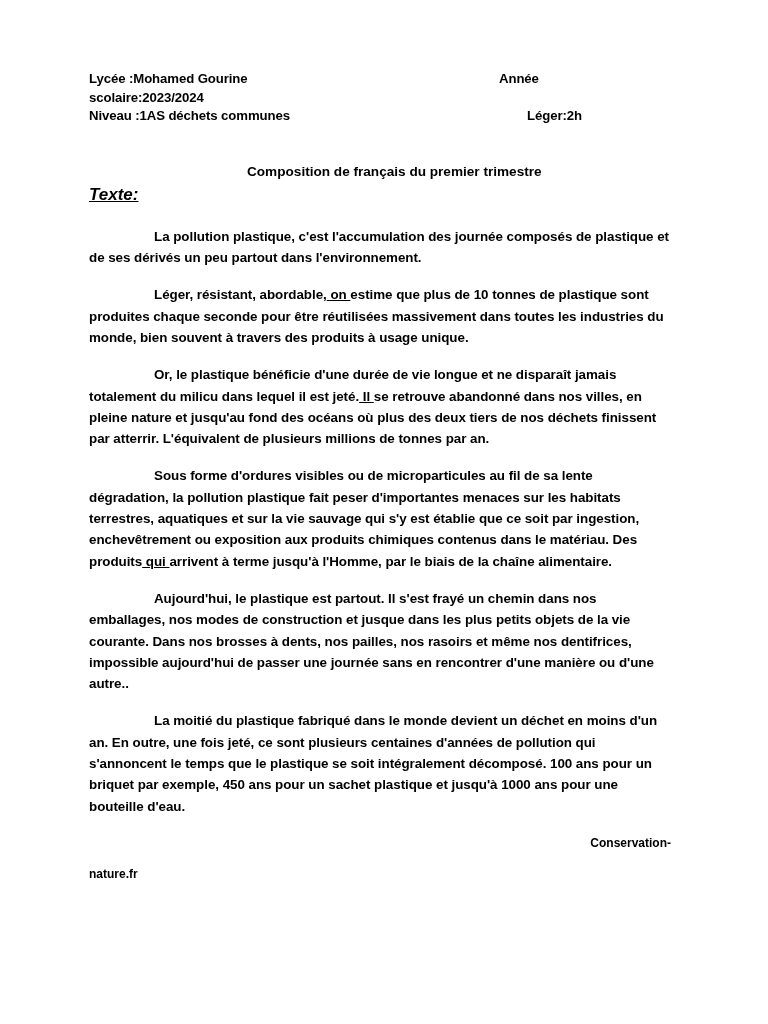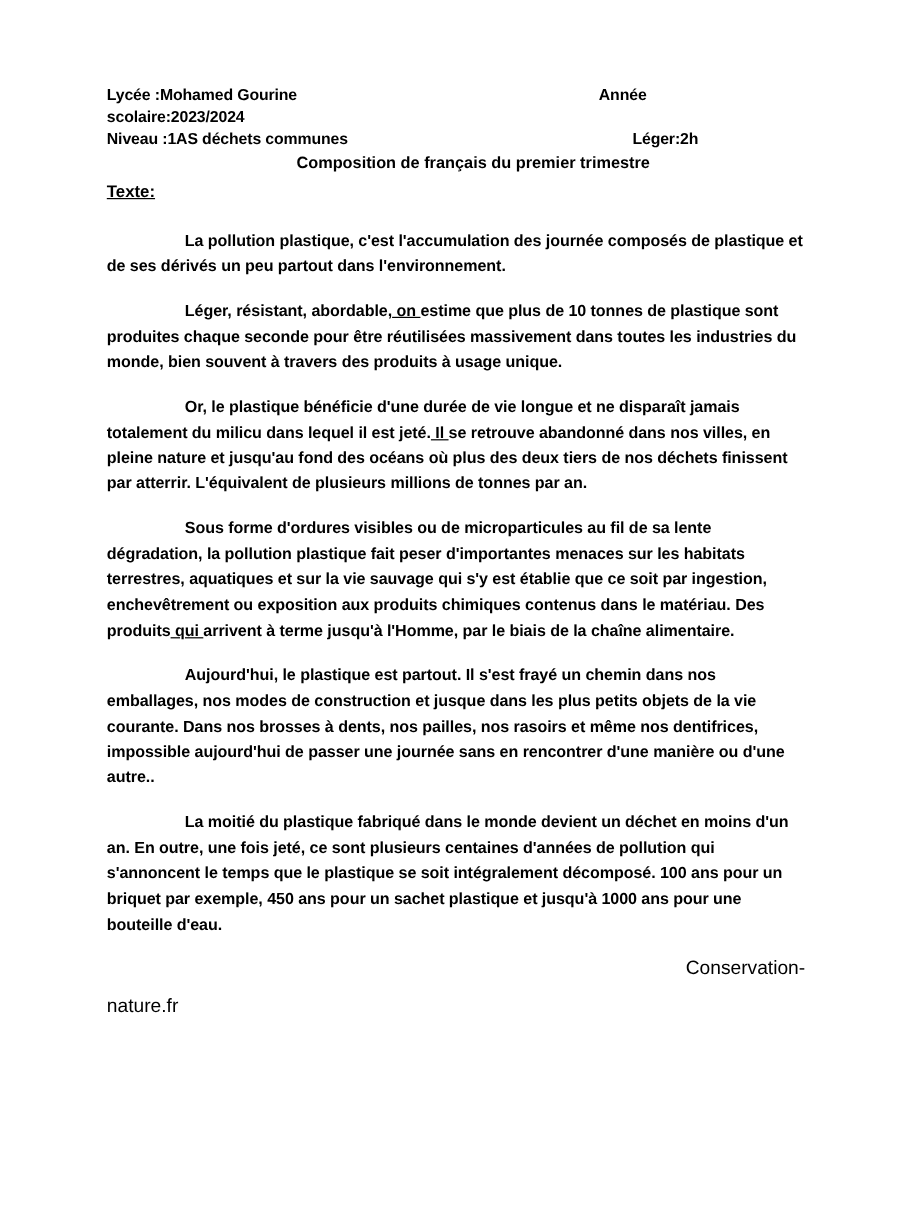--- a/index.html
+++ b/index.html
@@ -38,33 +38,35 @@
     position: absolute;
     left: 410px;
     top: 0;
   }
   .hdr-right-duree {
     position: absolute;
     left: 438px;
     top: 0;
   }
   .title-block {
+    margin-top: 36px;
     font-weight: bold;
     font-size: 13.6px;
     line-height: 20px;
   }
   .exam-title {
     padding-left: 158px;
   }
   .texte-label {
     margin-top: 3px;
     font-weight: bold;
-    font-size: 14px;
+    font-size: 17px;
     text-decoration: underline;
     display: inline-block;
+    font-style: italic;
   }
   .body-text {
     margin-top: 20px;
     font-size: 13.4px;
     font-weight: bold;
     line-height: 21.3px;
     letter-spacing: -0.05px;
     width: 582px;
   }
   .para {
@@ -74,22 +76,22 @@
   }
   .para.tight {
     margin-bottom: 15px;
   }
   u.mark {
     text-decoration: underline;
     text-align: right;
   }
   .source-block {
     margin-top: 4px;
-    font-size: 16px;
-    font-weight: normal;
+    font-size: 12px;
+    font-weight: bold;
     line-height: 21.3px;
     width: 582px;
   }
   .source-line-1 {
     text-align: right;
   }
   .source-line-2 {
     text-align: left;
     margin-top: 10px;
   }

